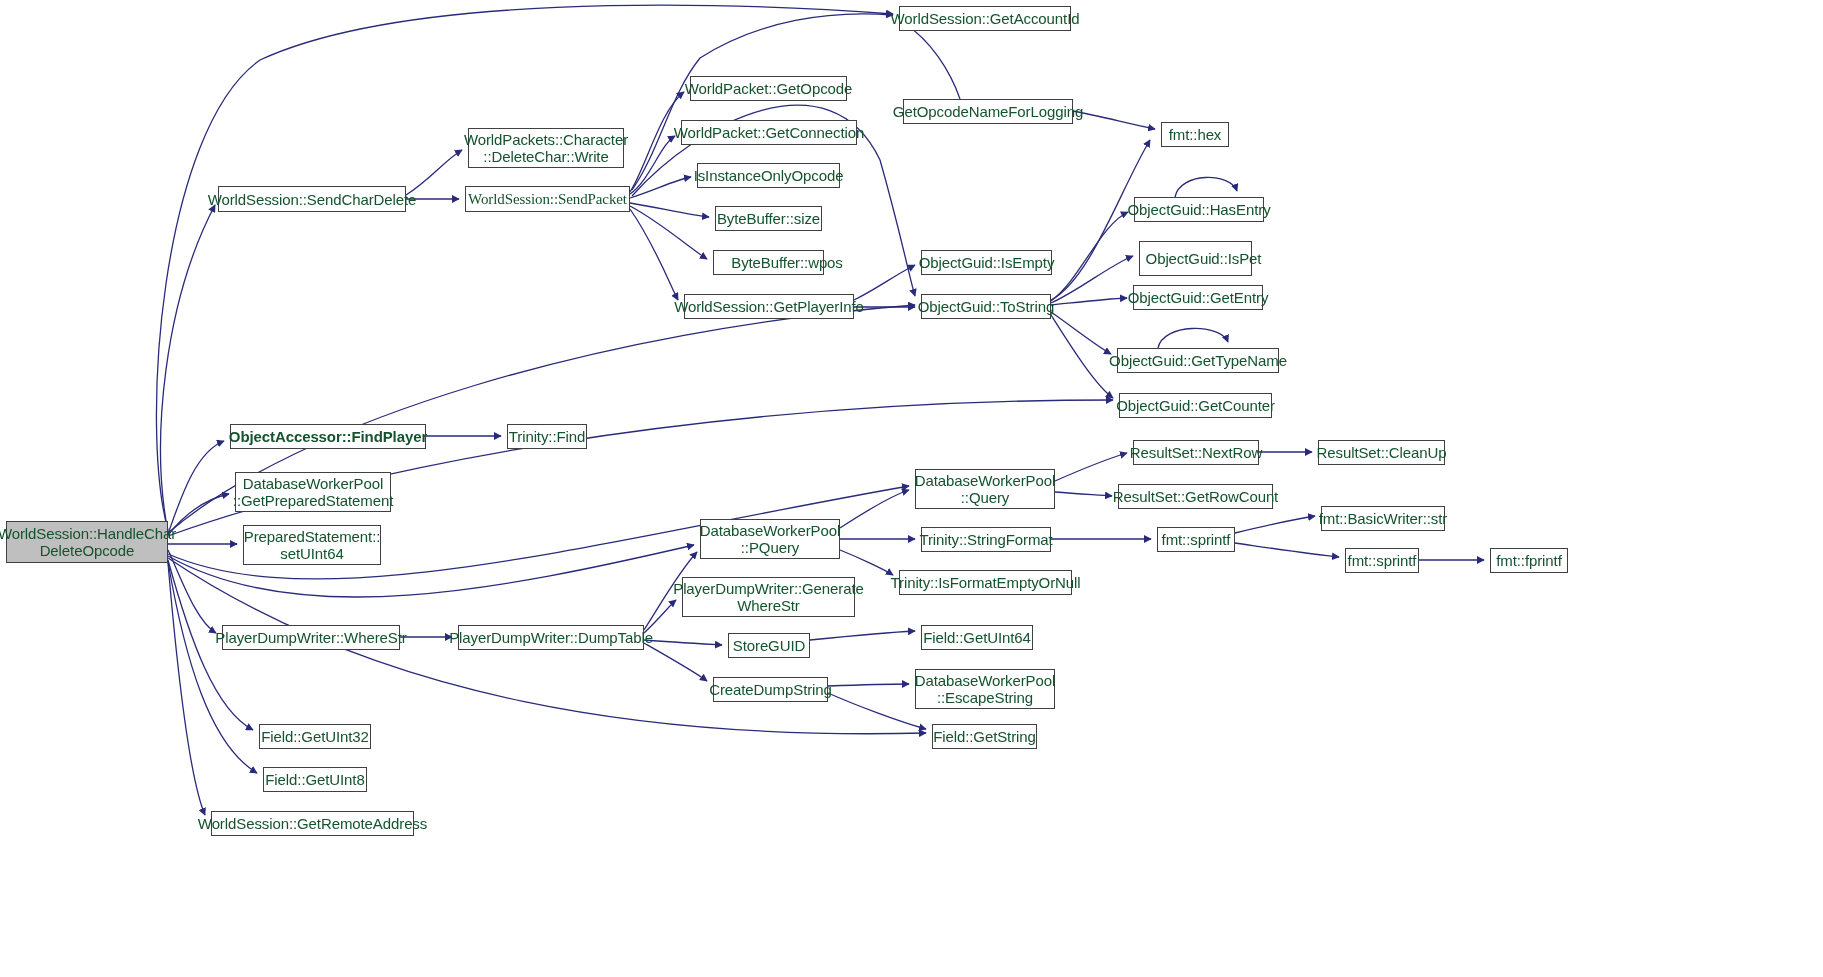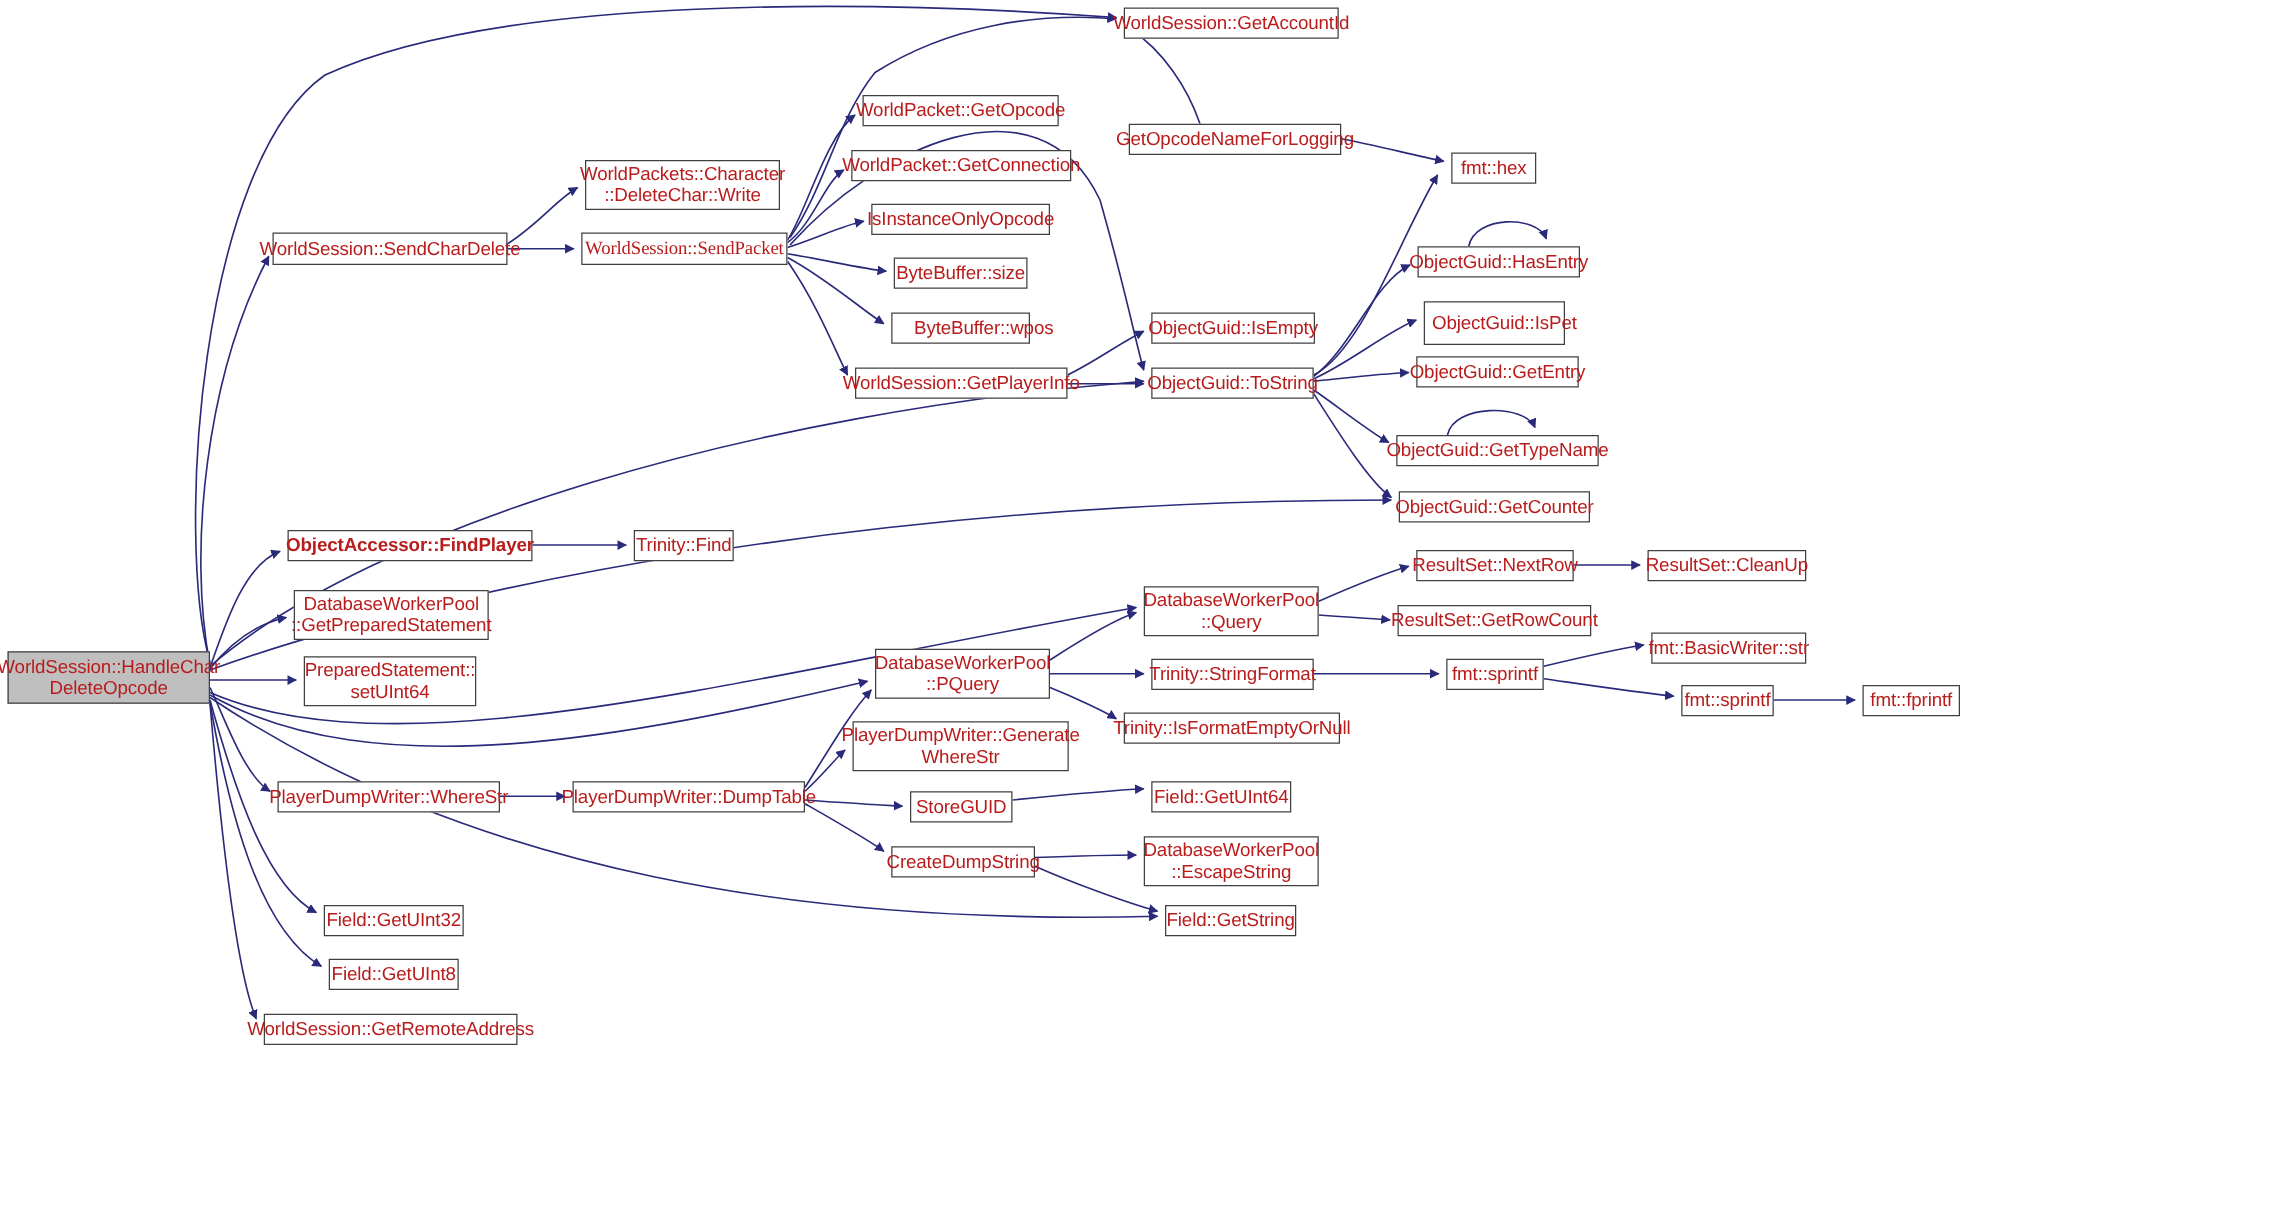--- a/index.html
+++ b/index.html
@@ -23,21 +23,21 @@
     top: 0;
     width: 1823px;
     height: 977px;
     pointer-events: none;
   }
   .node {
     position: absolute;
     box-sizing: border-box;
     border: 1px solid #404040;
     background: #ffffff;
-    color: #b91c1c;
+    color: #14532d;
     font-size: 15px;
     line-height: 17px;
     display: flex;
     align-items: center;
     justify-content: center;
     text-align: center;
     white-space: pre-line;
     letter-spacing: -0.1px;
     z-index: 5;
   }

